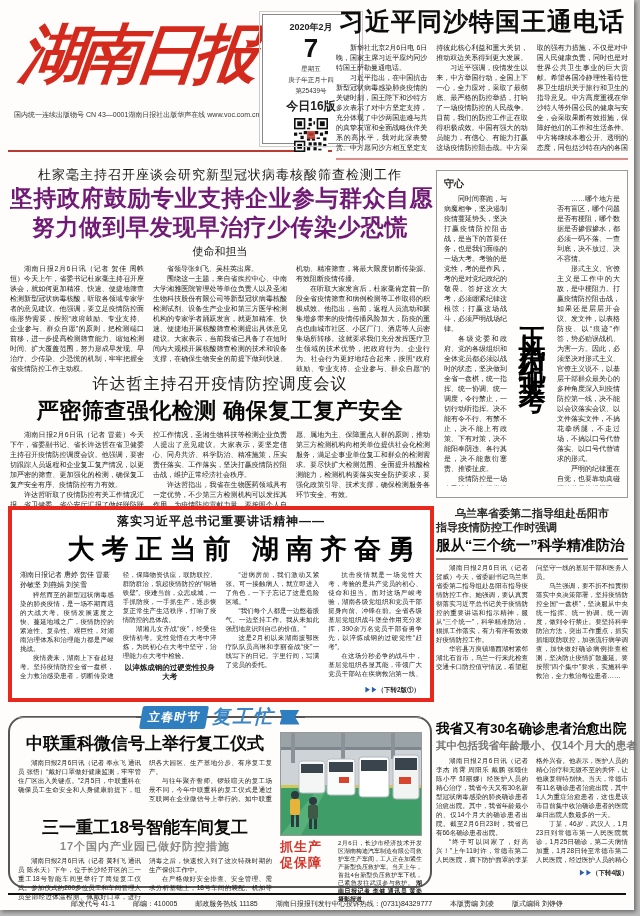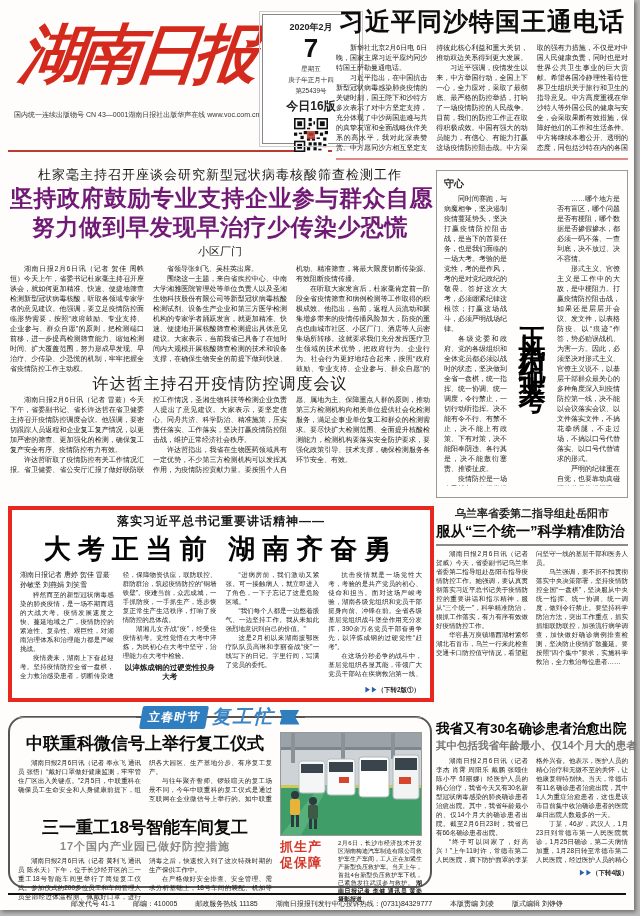--- a/index.html
+++ b/index.html
@@ -57,21 +57,21 @@
 
   
   .dispatch { position:absolute; left:10px; top:374px; width:420px; height:128px; }
   .dispatch .kicker { font-size:16px; }
   .dispatch h2 { font-size:22px; font-weight:900; text-align:center; color:#0a0a0a; white-space:nowrap; letter-spacing:.5px; margin:1px 0 4px; }
   .dispatch .body-text { height:84px; }
 
   
   .redbox { position:absolute; left:8px; top:506px; width:426px; height:196px; border:4px solid #e8281e; background:#fff; padding:3px 8px; }
   .redbox .kicker { font-size:12px; font-weight:bold; }
-  .redbox h1 { font-size:27px; font-weight:900; text-align:center; letter-spacing:7px; color:#050505; white-space:nowrap; margin:1px 0 3px; }
+  .redbox h1 { font-size:27px; font-weight:900; text-align:right; letter-spacing:7px; color:#050505; white-space:nowrap; margin:1px 0 3px; }
   .redbox .byline { font-size:7px; color:#222; line-height:10px; }
   .redbox .body-text { height:112px; font-size:6.5px; line-height:9px; margin-top:2px; }
   .crosshead { font-weight:bold; text-align:center; text-indent:0 !important; font-size:7.5px; margin:3px 0; }
   .redbox .jump { position:absolute; right:10px; bottom:3px; }
 
   
   .ulan { position:absolute; left:436px; top:506px; width:192px; height:226px; }
   .ulan .kick { font-size:11px; font-weight:bold; color:#2a2a2a; line-height:14px; }
   .ulan .kick.k1 { text-align:center; }
   .ulan h2 { font-size:14.5px; font-weight:900; color:#0a0a0a; white-space:nowrap; margin:2px 0 3px; border-bottom:2px solid #8b8b8b; padding-bottom:3px; }
@@ -180,21 +180,21 @@
       <p>习近平指出，在中国抗击新型冠状病毒感染肺炎疫情的关键时刻，国王陛下和沙特方多次表示了对中方坚定支持，充分体现了中沙两国患难与共的真挚友谊和全面战略伙伴关系的高水平，我对此深表赞赏。中方愿同沙方相互坚定支持彼此核心利益和重大关切，推动双边关系得到更大发展。</p>
       <p>习近平强调，疫情发生以来，中方举国行动，全国上下一心，全力应对，采取了最彻底、最严格的防控举措，打响了一场疫情防控的人民战争。目前，我们的防控工作正在取得积极成效。中国有强大的动员能力，有信心、有能力打赢这场疫情防控阻击战。中方采取的强有力措施，不仅是对中国人民健康负责，同时也是对世界公共卫生事业的巨大贡献。希望各国冷静理性看待世界卫生组织关于旅行和卫生的指导意见。中方高度重视在华沙特人等外国公民的健康与安全，会采取果断有效措施，保障好他们的工作和生活条件。中方将继续本着公开、透明的态度，同包括沙特在内的各国一道，共同有效应对疫情，维护世界和地区公共卫生安全。</p>
 
     </div>
   </div>
 
   <div class="lead">
     <div class="kicker">杜家毫主持召开座谈会研究新型冠状病毒核酸筛查检测工作</div>
     <h1>坚持政府鼓励专业支持企业参与群众自愿</h1>
     <h1>努力做到早发现早治疗少传染少恐慌</h1>
-    <div class="sub">小区厂门</div>
+    <div class="sub">使命和担当</div>
     <div class="body-text cols-3">
       <p>湖南日报2月6日讯（记者 贺佳 周帙恒）今天上午，省委书记杜家毫主持召开座谈会，就如何更加精准、快速、便捷地筛查检测新型冠状病毒核酸，听取各领域专家学者的意见建议。他强调，要立足疫情防控面临形势需要，按照“政府鼓励、专业支持、企业参与、群众自愿”的原则，把检测端口前移，进一步提高检测筛查能力、缩短检测时间、扩大覆盖范围，努力形成早发现、早治疗、少传染、少恐慌的机制，牢牢把握全省疫情防控工作主动权。</p>
       <p>省领导张剑飞、吴桂英出席。</p>
       <p>围绕这一主题，来自省疾控中心、中南大学湘雅医院管理处等单位负责人以及圣湘生物科技股份有限公司等新型冠状病毒核酸检测试剂、设备生产企业和第三方医学检测机构的专家学者踊跃发言，就更加精准、快速、便捷地开展核酸筛查检测提出具体意见建议。大家表示，当前我省已具备了在短时间内大规模开展核酸筛查检测的技术和设备支撑，在确保生物安全的前提下做到快速、机动、精准筛查，将最大限度切断传染源、有效阻断疫情传播。</p>
       <p>在听取大家发言后，杜家毫肯定前一阶段全省疫情筛查和病例检测等工作取得的积极成效。他指出，当前，返程人员流动和聚集增多带来的疫情传播风险加大，防疫的重点也由城市社区、小区厂门、酒店等人员密集场所转移。这就要求我们充分发挥医疗卫生领域的技术优势，把政府行为、企业行为、社会行为更好地结合起来，按照“政府鼓励、专业支持、企业参与、群众自愿”的原则，把检测端口前移，切实做到早发现、早报告、早隔离、早治疗。</p>
     </div>
   </div>
 
   <div class="colbox">
     <div class="label">守心</div>
@@ -212,20 +212,21 @@
           <p>……哪个地方是否有盲区，哪个问题是否有梗阻，哪个数据是否掺假掺水，都必须一码不落、一查到底，决不放过、决不容情。</p>
           <p>形式主义、官僚主义是工作中的大敌，是中梗阻力。打赢疫情防控阻击战，如果还是层层开会议、发文件，以表格防疫、以“痕迹”作答，势必贻误战机、为害一方。因此，必须坚决对形式主义、官僚主义说不，以基层干部群众最关心的多种角度深入到疫情防控第一线，决不能以会议落实会议、以文件落实文件，不搞花拳绣腿，不走过场，不搞以口号代替落实、以口号代替请求的形式。</p>
           <p>严明的纪律重在自觉，也要靠动真碰硬的监督执纪问责。对不担当不作为、失职渎职的，对推诿扯皮、作风漂浮、消极应付的，发现一起、查处一起，绝不姑息，让铁的纪律成为全体党员干部的自觉遵循，确保打赢这场疫情防控的人民战争。</p>
         </div>
       </div>
     </div>
   </div>
 
   <div class="dispatch">
     <div class="kicker">许达哲主持召开疫情防控调度会议</div>
+    <h2>严密筛查强化检测 确保复工复产安全</h2>
     <div class="body-text cols-3">
       <p>湖南日报2月6日讯（记者 冒蕞）今天下午，省委副书记、省长许达哲在省卫健委主持召开疫情防控调度会议。他强调，要密切跟踪人员返程和企业复工复产情况，以更加严密的筛查、更加强化的检测，确保复工复产安全有序、疫情防控有力有效。</p>
       <p>许达哲听取了疫情防控有关工作情况汇报。省卫健委、省公安厅汇报了做好联防联控工作情况，圣湘生物科技等检测企业负责人提出了意见建议。大家表示，要坚定信心、同舟共济、科学防治、精准施策，压实责任落实、工作落实，坚决打赢疫情防控阻击战，维护正常经济社会秩序。</p>
       <p>许达哲指出，我省在生物医药领域具有一定优势，不少第三方检测机构可以发挥其作用，为疫情防控贡献力量。要按照个人自愿、属地为主、保障重点人群的原则，推动第三方检测机构向相关单位提供社会化检测服务，满足企事业单位复工和群众的检测需求。要尽快扩大检测范围、全面提升核酸检测能力，检测机构要落实安全防护要求，要强化政策引导、技术支撑，确保检测服务各环节安全、有效。</p>
 
     </div>
   </div>
 
   <div class="redbox">
     <div class="kicker">落实习近平总书记重要讲话精神——</div>
@@ -242,20 +243,21 @@
       <p>这是2月初以来湖南援鄂医疗队队员高琳和李丽奋战“疫”一线写下的日记。字里行间，写满了党员的委托。</p>
       <p>抗击疫情就是一场党性大考，考验的是共产党员的初心、使命和担当。面对这场严峻考验，湖南各级党组织和党员干部挺身向前、冲锋在前。全省各级基层党组织战斗堡垒作用充分发挥，390余万名党员干部奋勇争先，以淬炼成钢的过硬党性“赶考”。</p>
       <p>在这场分秒必争的战斗中，基层党组织各显其能，带领广大党员干部站在疾病救治第一线、联防联控第一线、保障救助第一线。郴州市北湖区在331个小区物业建立了176个临时党支部，1500余名党员主动加入到疫情排查、政策宣传、走访辟谣等各项工作中去；长沙市开福区捞刀河街道30多名党员组成党员突击队，20小时内为长沙“小汤山”检建两个停车场，清运垃圾200余车……</p>
 
     </div>
     <div class="jump"><span class="arrows">▶▶</span><span>（下转2版①）</span></div>
   </div>
 
   <div class="ulan">
     <div class="kick k1">乌兰率省委第二指导组赴岳阳市</div>
+    <div class="kick">指导疫情防控工作时强调</div>
     <h2>服从“三个统一”科学精准防治</h2>
     <div class="body-text cols-2">
       <p>湖南日报2月6日讯（记者 贺威）今天，省委副书记乌兰率省委第二指导组赴岳阳市指导疫情防控工作。她强调，要认真贯彻落实习近平总书记关于疫情防控的重要讲话和指示精神，服从“三个统一”，科学精准防治，狠抓工作落实，有力有序有效做好疫情防控工作。</p>
       <p>华容县万庾镇塌西湖村紧邻湖北石首市，乌兰一行来此检查交通卡口防控值守情况，看望慰问坚守一线的基层干部和医务人员。</p>
       <p>乌兰强调，要不折不扣贯彻落实中央决策部署，坚持疫情防控全国“一盘棋”，坚决服从中央统一指挥、统一协调、统一调度，做到令行禁止。要坚持科学防治方法，突出工作重点，抓实抓细联防联控，加强流行病学调查，加快做好确诊病例排查检测，坚决防止疫情扩散蔓延。要按照“四个集中”要求，实施科学救治，全力救治每位患者……</p>
     </div>
   </div>
 
   <div class="bottombox">
     <div class="banner">

